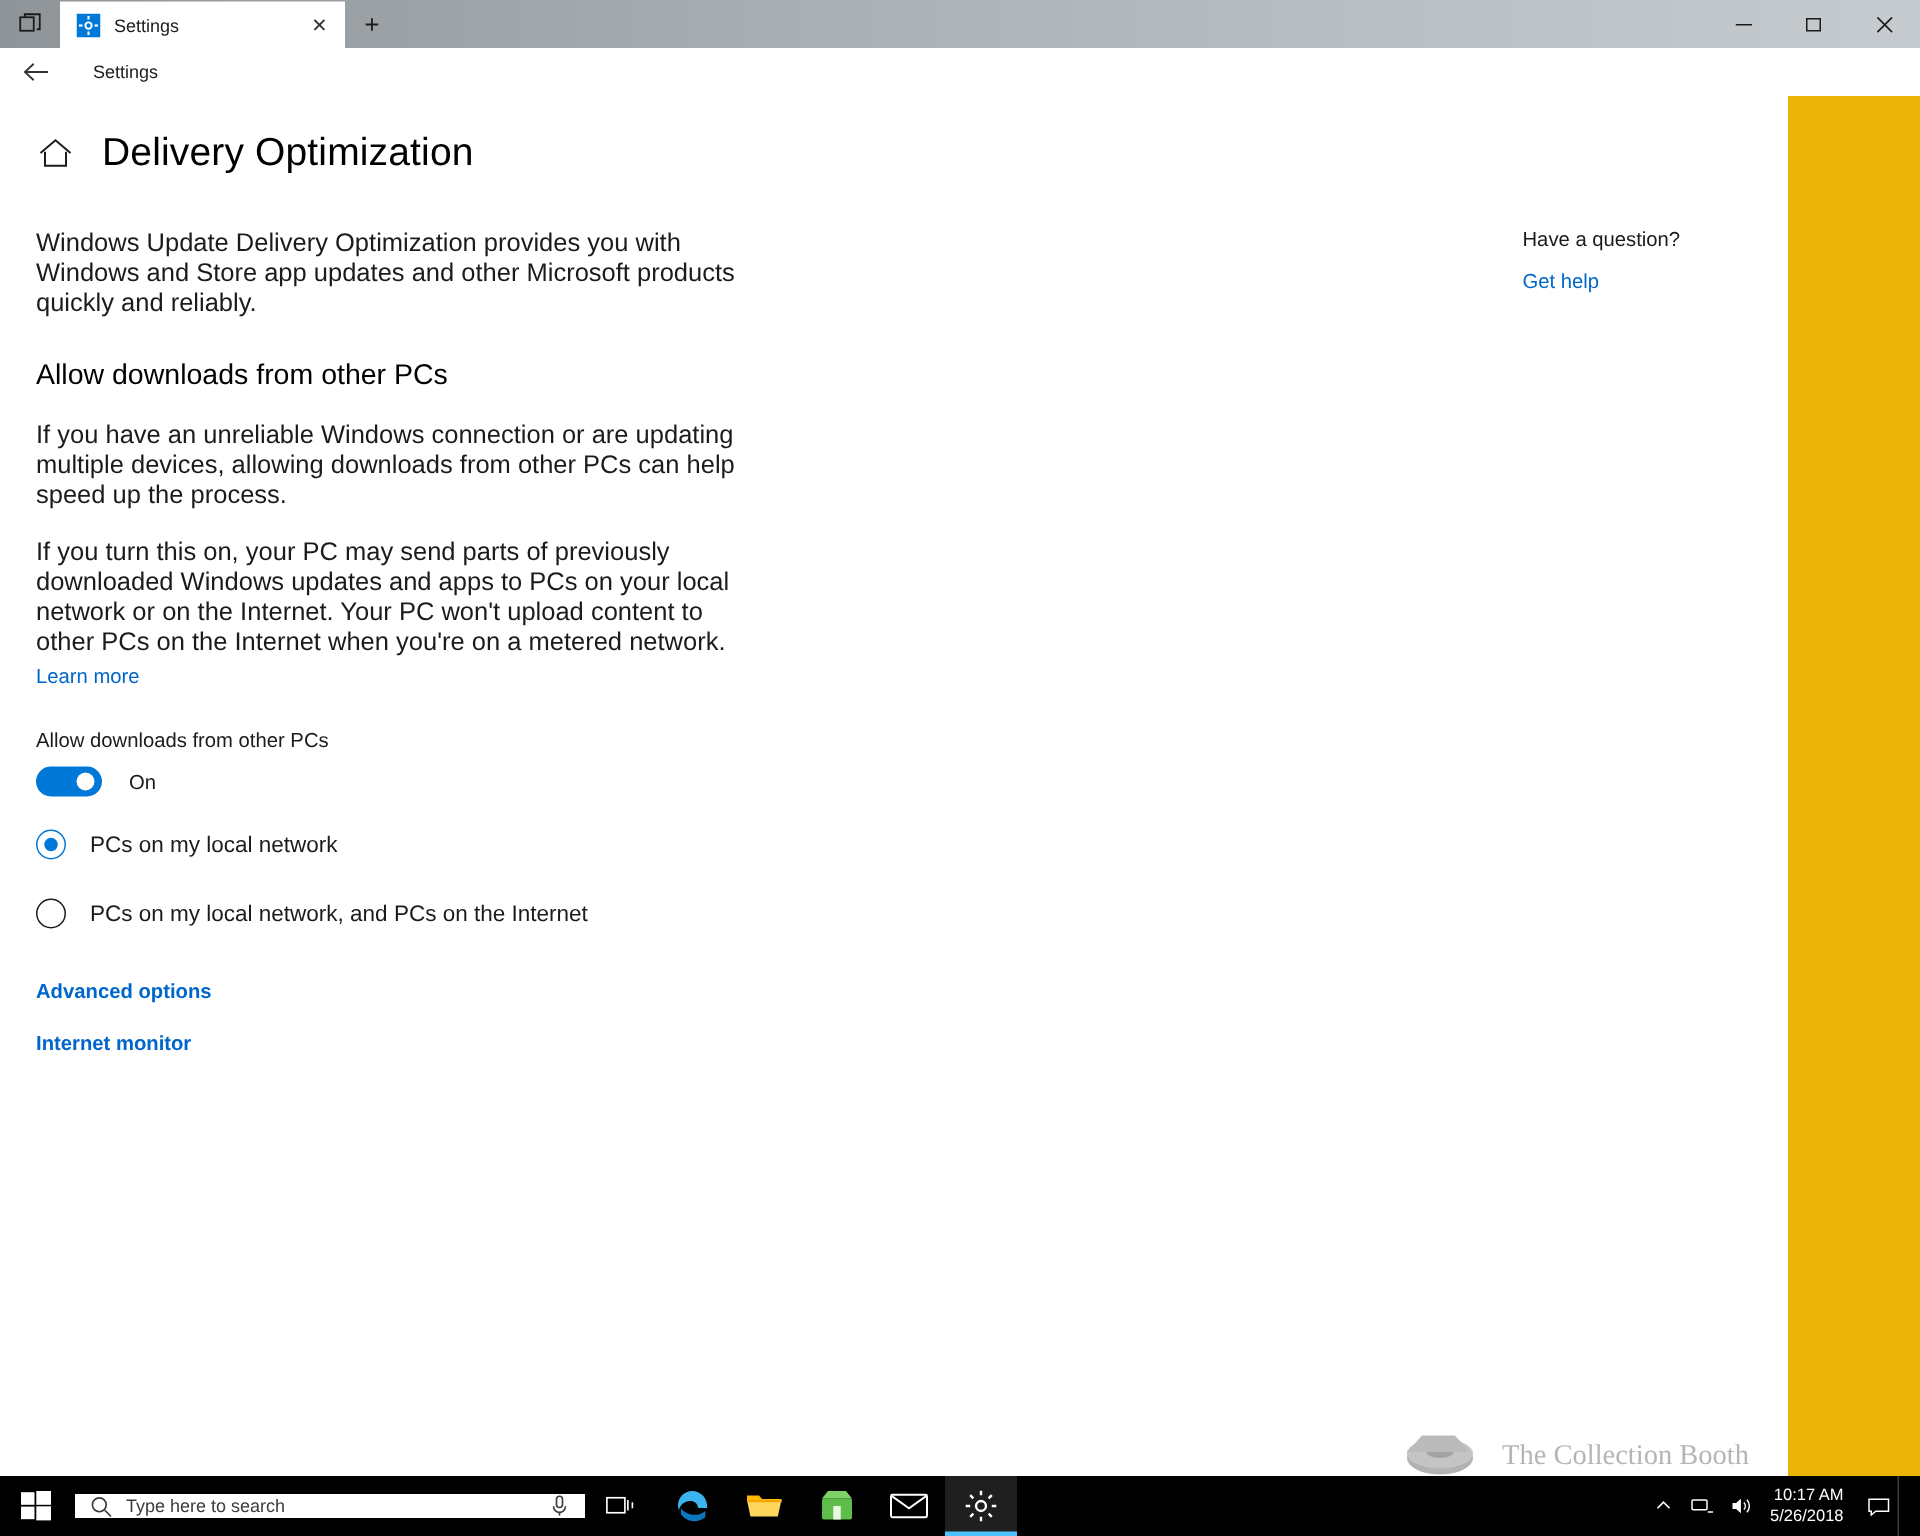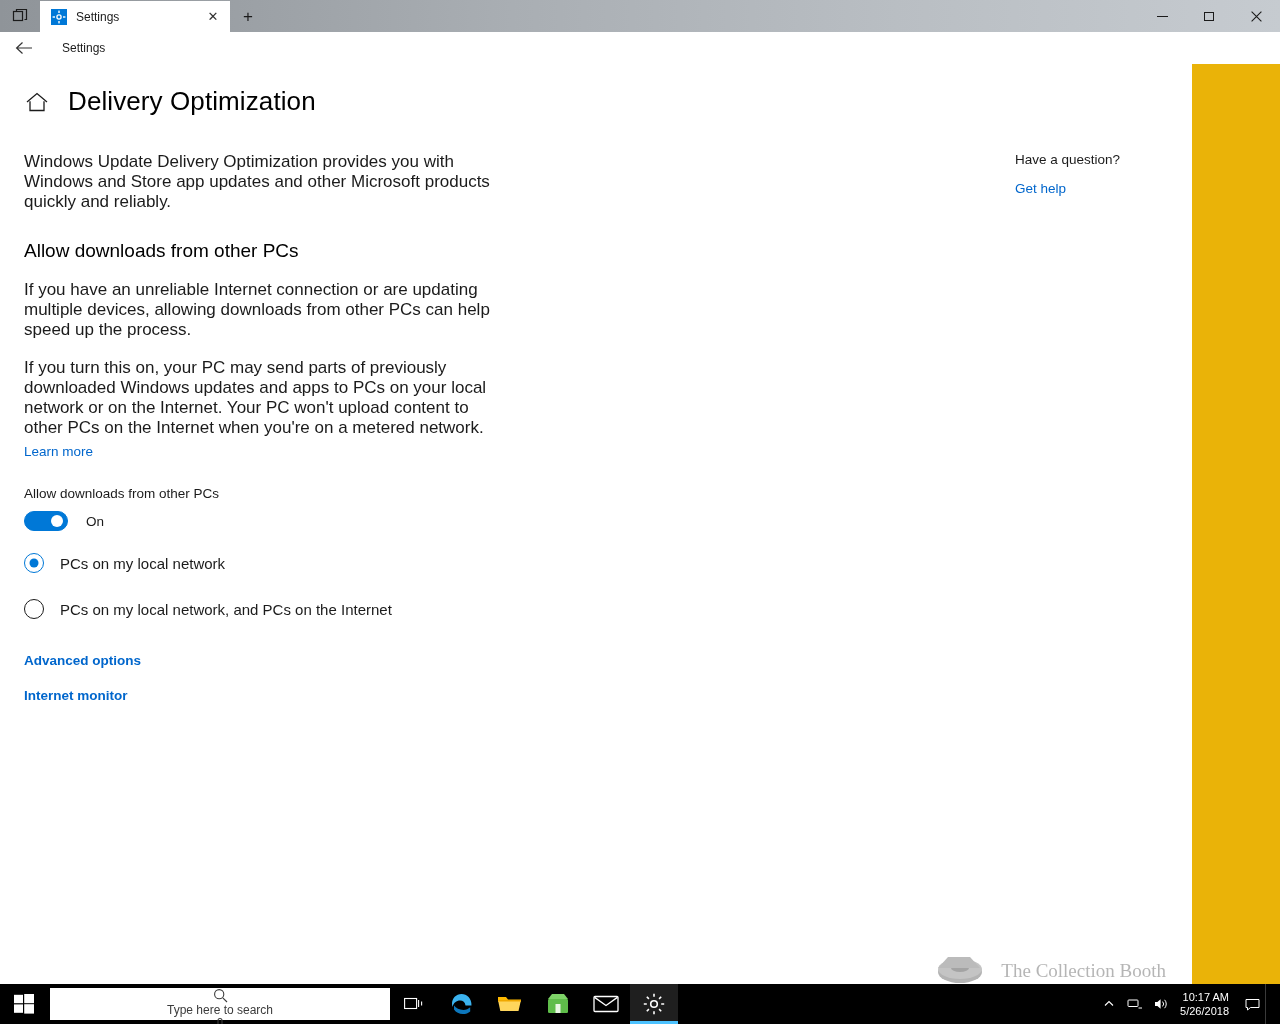--- a/index.html
+++ b/index.html
@@ -273,27 +273,26 @@
     background: #000000;
     display: flex;
     align-items: center;
   }
   .start-btn {
     width: 48px; height: 40px;
     display: flex; align-items: center; justify-content: center;
   }
   .search-box {
     width: 340px;
-    height: 32px;
+    height: 16px;
     background: #ffffff;
     display: flex;
     align-items: center;
     margin-left: 2px;
     position: relative;
-    flex-direction: column;
   }
   .search-box .s-icon {
     width: 34px; height: 32px;
     display: flex; align-items: center; justify-content: center;
   }
   .search-box .s-text {
     font-size: 12px;
     color: #3b3b3b;
     flex: 1;
   }
@@ -410,21 +409,21 @@
       </span>
       <span class="page-title">Delivery Optimization</span>
     </div>
 
     <div class="col-main">
 
       <p class="body">Windows Update Delivery Optimization provides you with Windows and Store app updates and other Microsoft products quickly and reliably.</p>
 
       <h2 class="section">Allow downloads from other PCs</h2>
 
-      <p class="body">If you have an unreliable Internet connection or are updating multiple devices, allowing downloads from other PCs can help speed up the process.</p>
+      <p class="body">If you have an unreliable Windows connection or are updating multiple devices, allowing downloads from other PCs can help speed up the process.</p>
 
       <p class="body" style="margin-bottom:4px;">If you turn this on, your PC may send parts of previously downloaded Windows updates and apps to PCs on your local network or on the Internet. Your PC won't upload content to other PCs on the Internet when you're on a metered network.</p>
       <a class="link">Learn more</a>
 
       <div class="toggle-label">Allow downloads from other PCs</div>
       <div class="toggle-row">
         <div class="switch">
           <div class="knob"></div>
         </div>
         <div class="switch-state">On</div>

